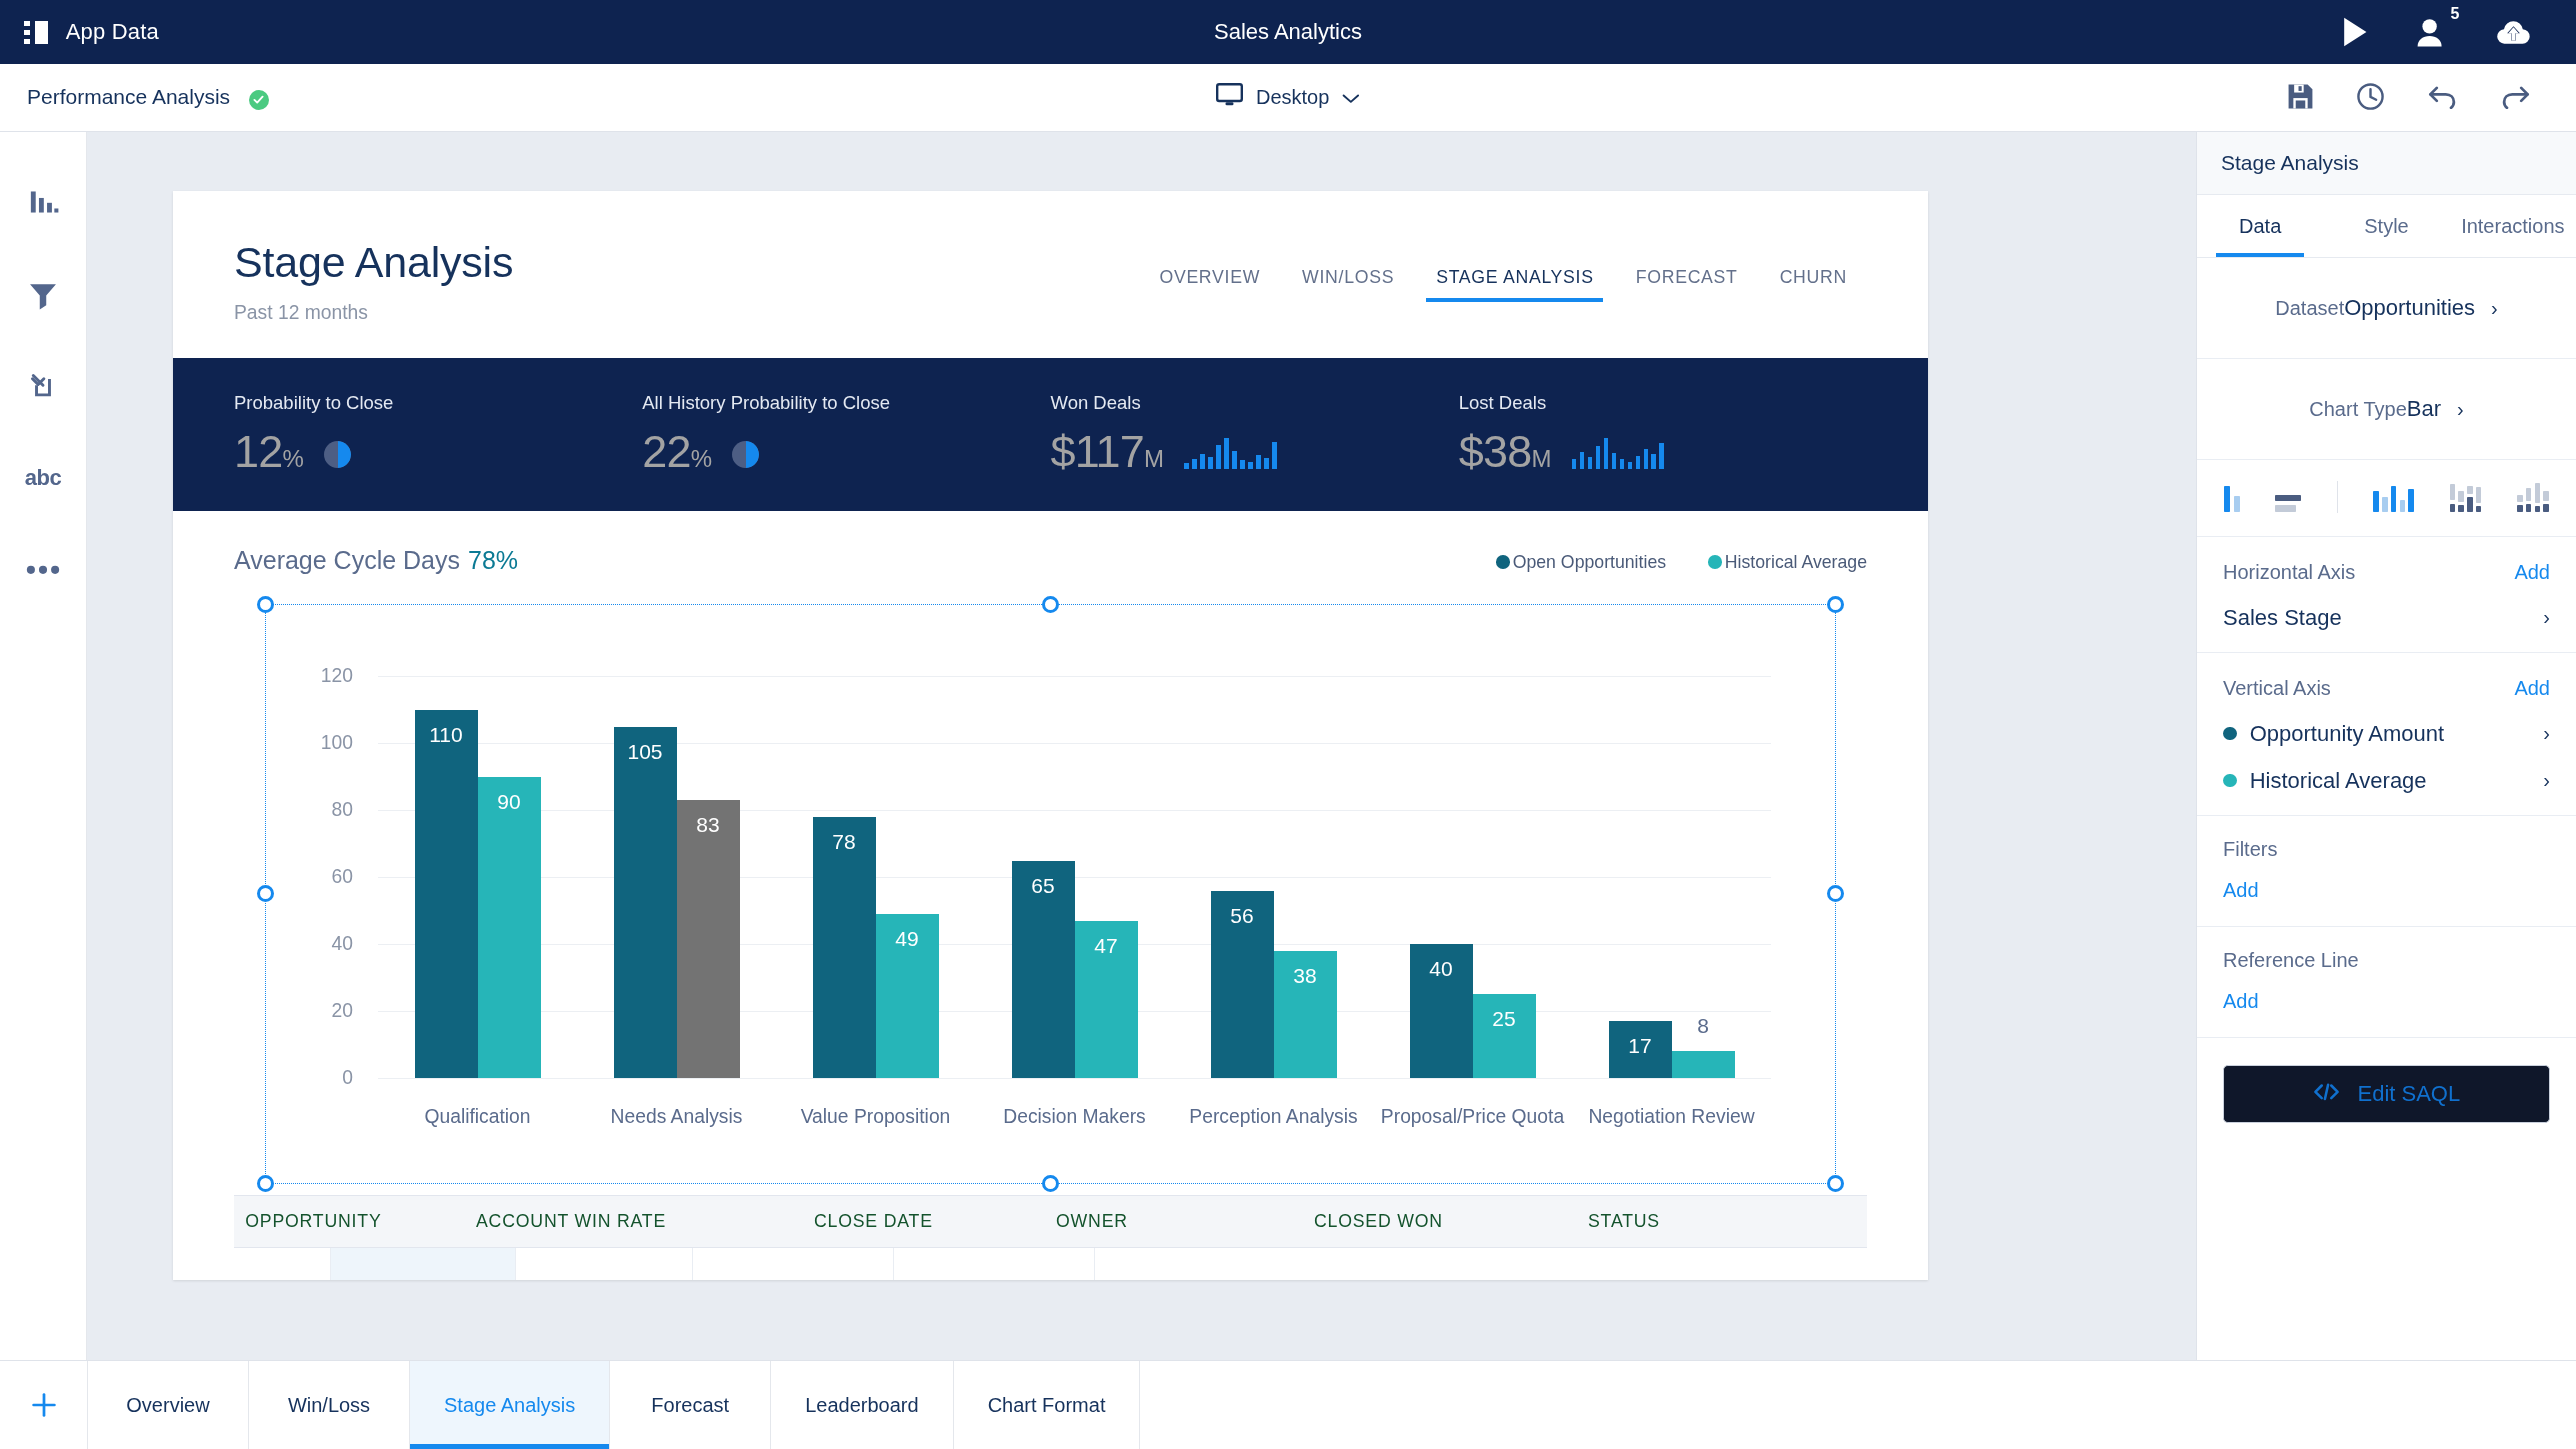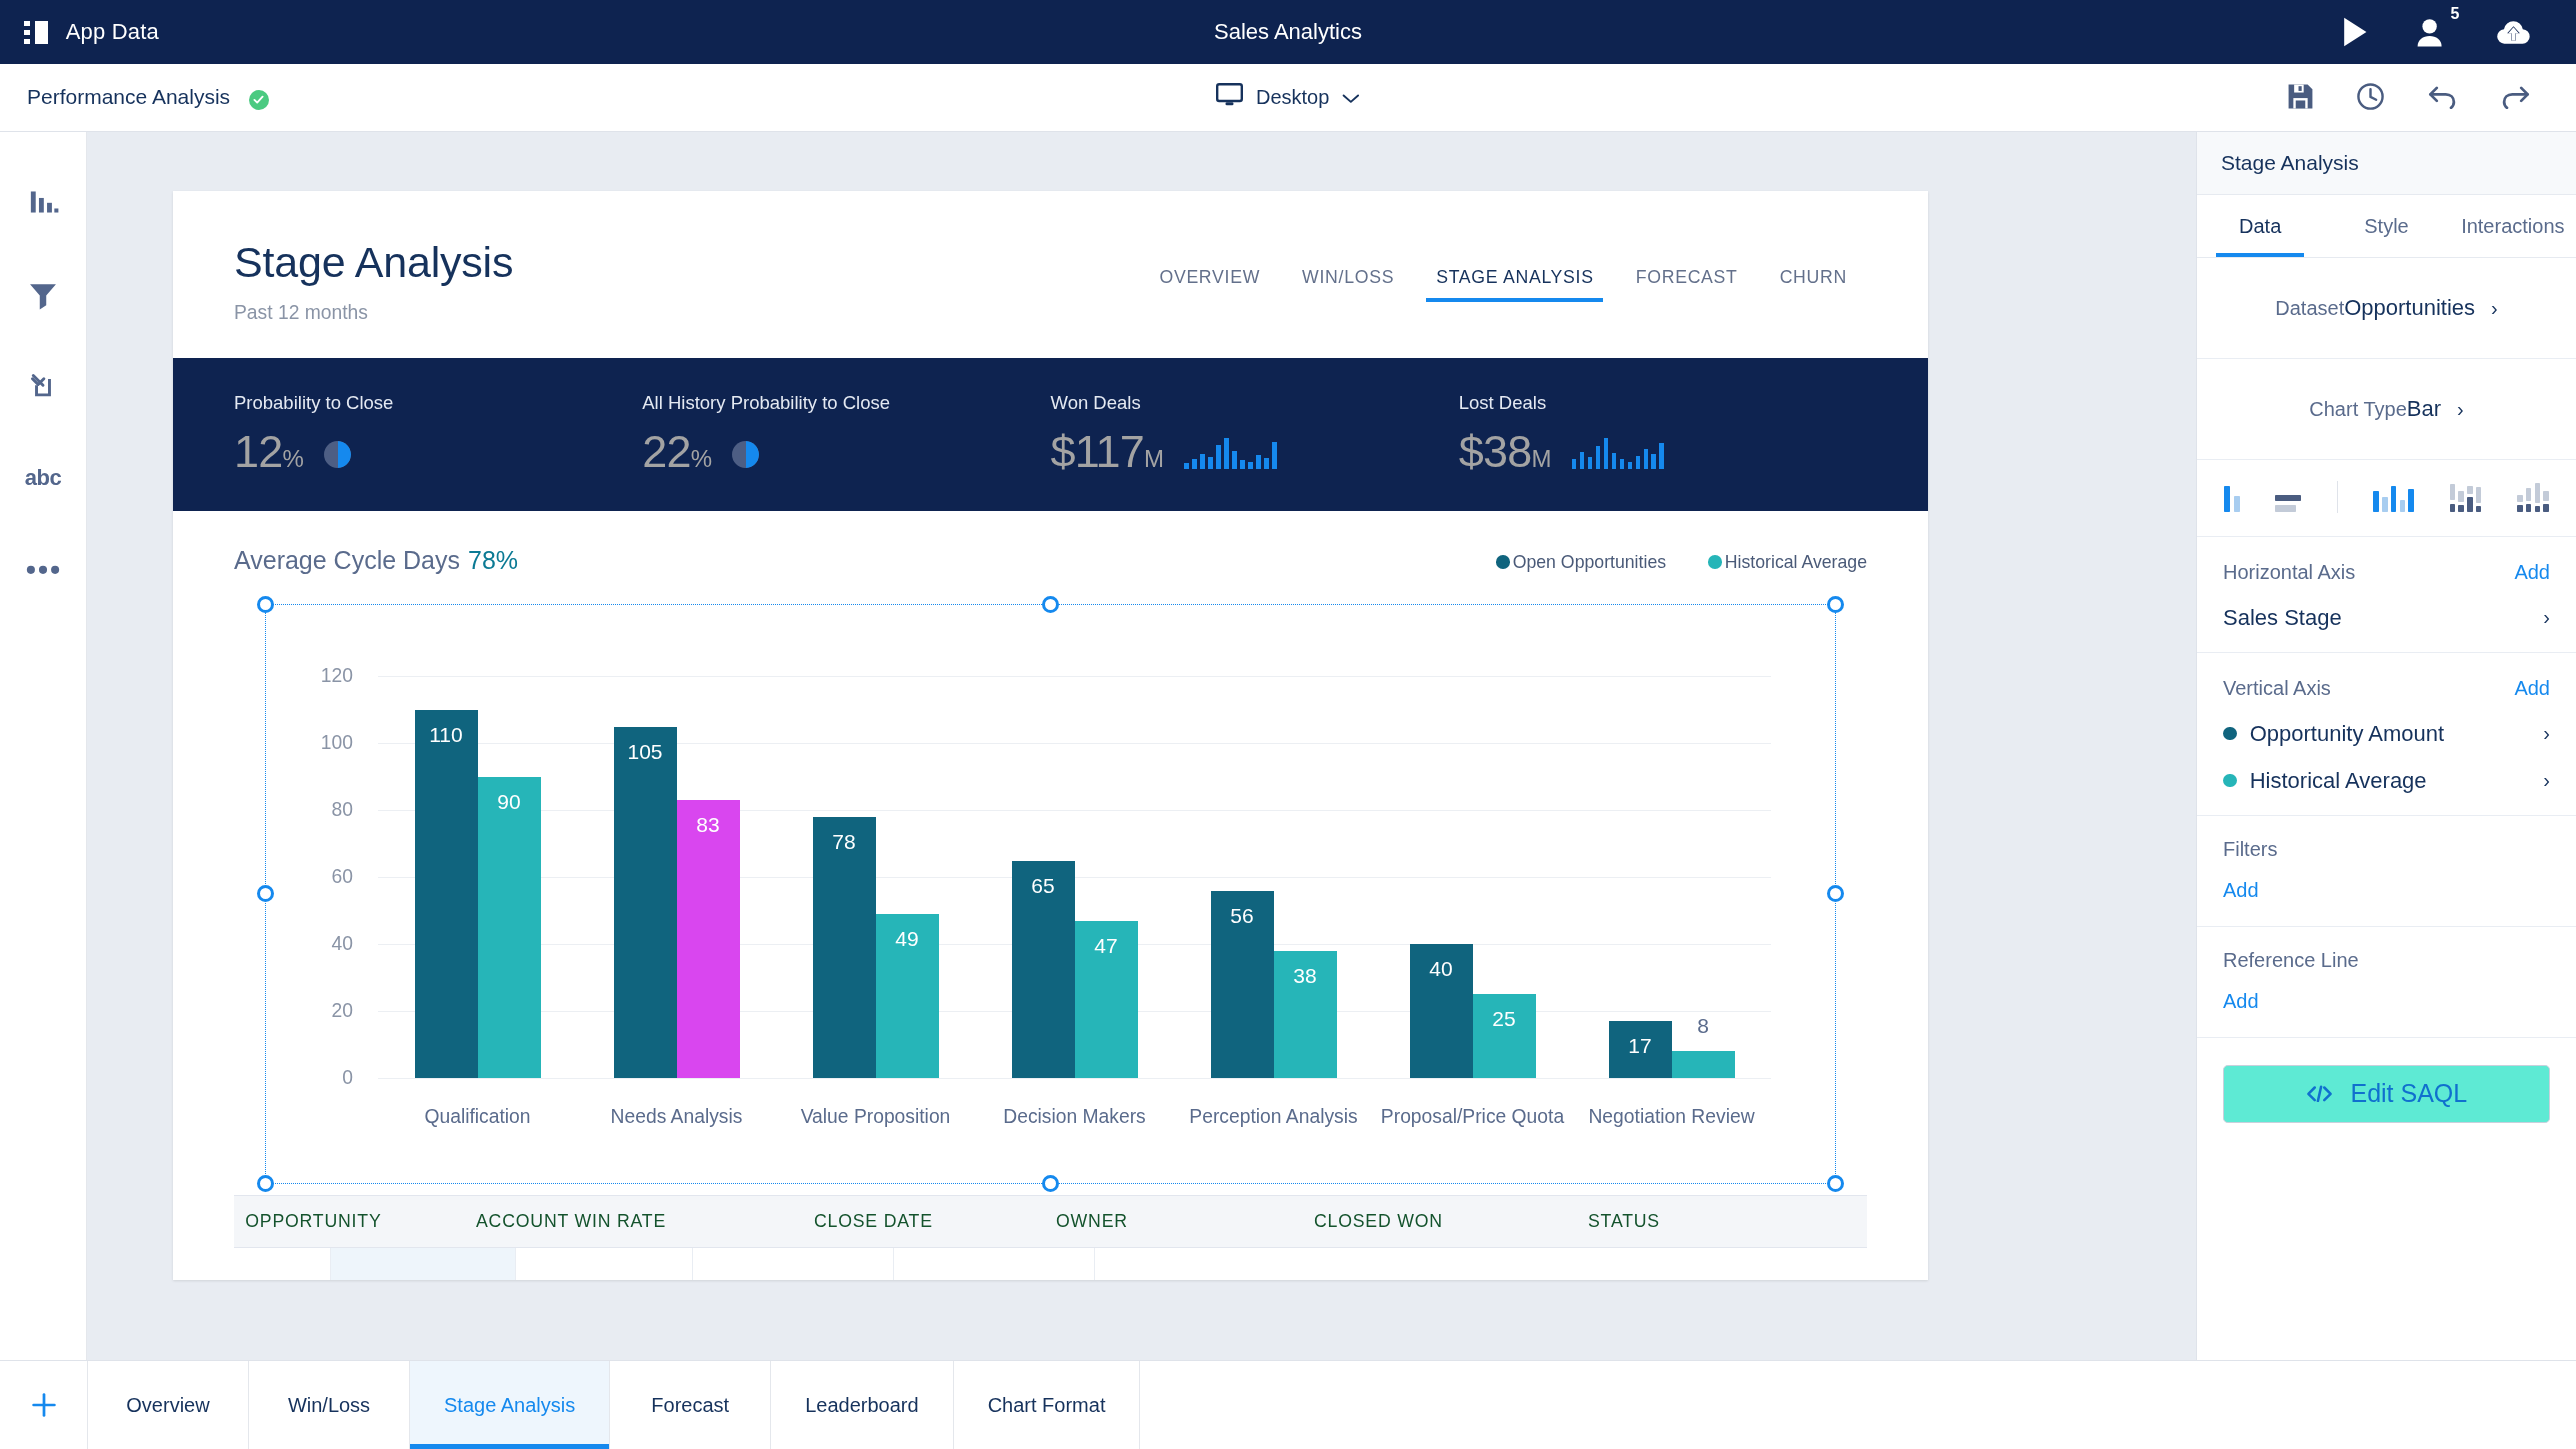--- a/index.html
+++ b/index.html
@@ -201,22 +201,22 @@
     display: flex; align-items: center; justify-content: space-between;
     font-size: 22px; color: #16325c; margin-top: 21px;
   }
   .rp-field .left { display: flex; align-items: center; gap: 13px; }
   .fdot { width: 13.7px; height: 13.7px; border-radius: 50%; }
   .rp-addonly { padding: 22.5px 26px 24px 26px; border-bottom: 0.8px solid #e9edf3; }
   .rp-addonly .rp-sec-title { margin-bottom: 17.7px; }
   .saql-wrap { padding: 27px 26px; }
   .saql-btn {
     width: 100%; height: 58px; border: 0.8px solid #c9d0dc; border-radius: 4.8px;
-    background: #5eead4; display: flex; align-items: center; justify-content: center; gap: 17.7px;
-    font-size: 25px; color: #1070ce;
+    background: #0f172a; display: flex; align-items: center; justify-content: center; gap: 17.7px;
+    font-size: 22px; color: #1070ce;
   }
 
   
   .bottombar {
     position: absolute; left: 0; bottom: 0; width: 2576px; height: 89px;
     background: #fff; border-top: 0.8px solid #dfe3ea; display: flex; align-items: stretch;
   }
   .addtab { width: 87px; display: flex; align-items: center; justify-content: center; color: #1589ee; font-size: 37px; font-weight: 300; }
   .btab {
     display: flex; align-items: center; justify-content: center; padding: 0 34px;
@@ -474,21 +474,21 @@
                   <span class="bar-val">110</span>
                 </div>
                 <div class="bar b" style="height: 301px; background: rgb(38, 181, 184);">
                   <span class="bar-val">90</span>
                 </div>
               </div>
               <div class="group">
                 <div class="bar a" style="height: 351px; background: rgb(16, 100, 126);">
                   <span class="bar-val">105</span>
                 </div>
-                <div class="bar b" style="height: 278px; background: #d946ef;">
+                <div class="bar b" style="height: 278px; background: #737373;">
                   <span class="bar-val">83</span>
                 </div>
               </div>
               <div class="group">
                 <div class="bar a" style="height: 261px; background: rgb(16, 100, 126);">
                   <span class="bar-val">78</span>
                 </div>
                 <div class="bar b" style="height: 164px; background: rgb(38, 181, 184);">
                   <span class="bar-val">49</span>
                 </div>

